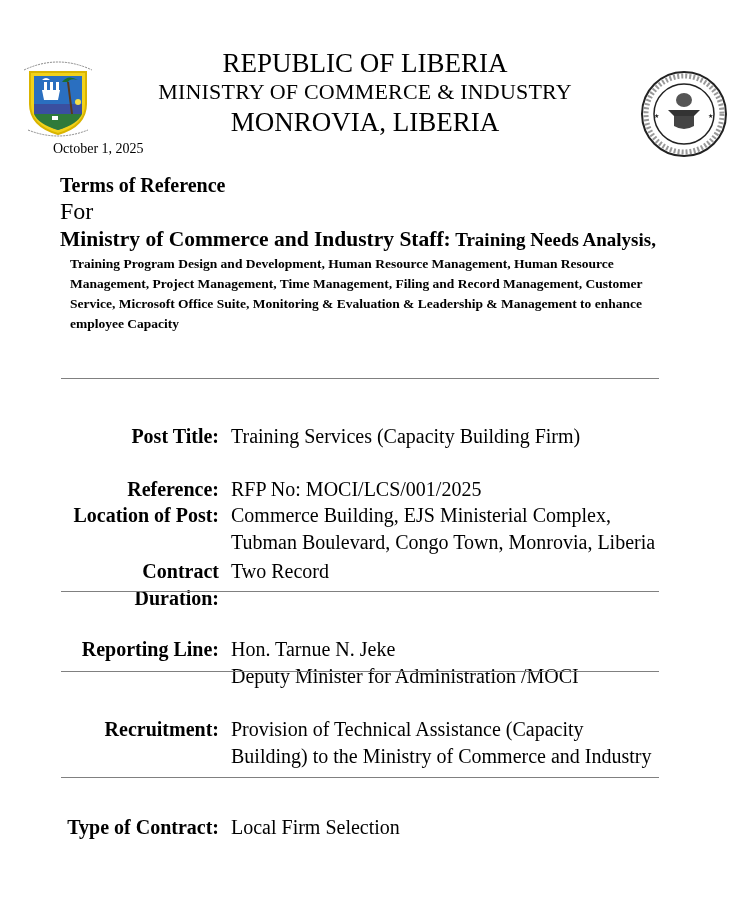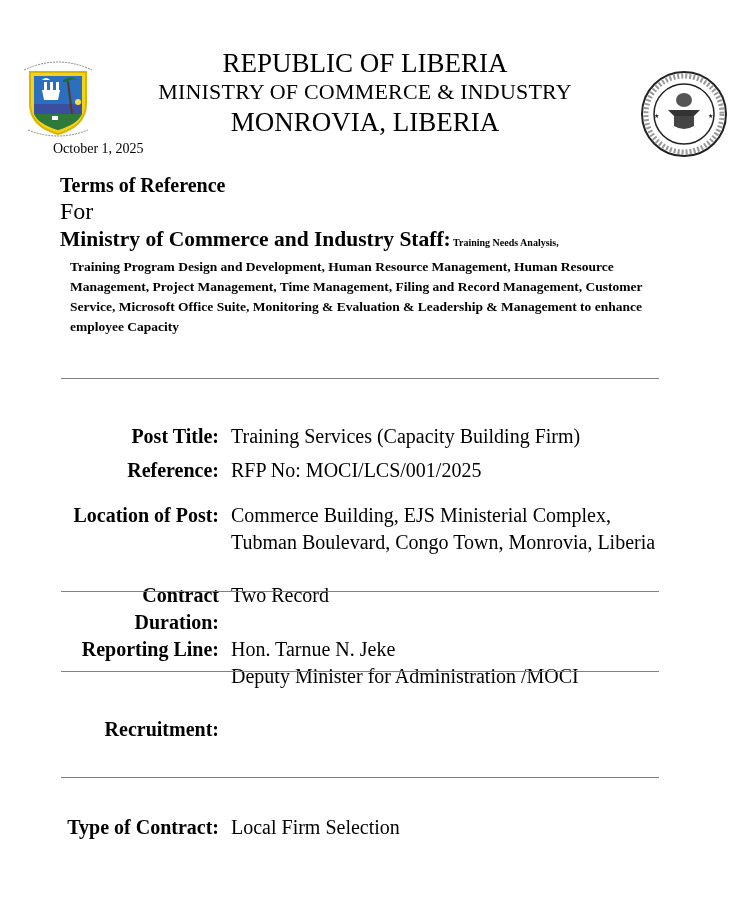--- a/index.html
+++ b/index.html
@@ -13,21 +13,21 @@
     .header .l1 { font-size: 27px; line-height: 30px; }
     .header .l2 { font-size: 22px; line-height: 28px; letter-spacing: 0.2px; }
     .header .l3 { font-size: 27px; line-height: 32px; }
 
     .date { position: absolute; left: 53px; top: 141px; font-size: 14px; font-weight: normal; }
 
     .tor { position: absolute; left: 60px; top: 172px; width: 610px; text-align: left; }
     .tor .title { font-size: 20px; font-weight: bold; line-height: 26px; }
     .tor .for { font-size: 24px; line-height: 26px; }
     .tor .subject { font-size: 21.5px; font-weight: bold; line-height: 29px; margin-top: 1px; }
-    .tor .subject .small { font-size: 10px; }
+    .tor .subject .small { font-size: 19px; }
     .tor .topics { font-size: 13.5px; font-weight: bold; line-height: 20px; padding: 0 10px; }
 
     .rule { position: absolute; left: 61px; width: 598px; height: 1px; background: #808080; }
 
     .row { position: absolute; left: 61px; width: 600px; display: flex; font-size: 20px; line-height: 26.5px; margin-top: 43px; }
     .row .label { width: 170px; text-align: right; font-weight: bold; padding-right: 12px; flex: 0 0 170px; }
     .row .value { flex: 1; }
   </style>
 </head>
 <body>
@@ -82,49 +82,50 @@
   <div class="topics">Training Program Design and Development, Human Resource Management, Human Resource Management, Project Management, Time Management, Filing and Record Management, Customer Service, Microsoft Office Suite, Monitoring &amp; Evaluation &amp; Leadership &amp; Management to enhance employee Capacity</div>
 </div>
 
 <div class="rule" style="top:378px;"></div>
 
 <div class="row" style="top:380px;">
   <div class="label">Post Title:</div>
   <div class="value">Training Services (Capacity Building Firm)</div>
 </div>
 
-<div class="row" style="top:414px;">
+<div class="row" style="top:433px;">
   <div class="label">Reference:</div>
   <div class="value">RFP No: MOCI/LCS/001/2025</div>
 </div>
 
 <div class="row" style="top:459px;">
   <div class="label" style="width:170px;">Location of Post:</div>
   <div class="value">Commerce Building, EJS Ministerial Complex, Tubman Boulevard, Congo Town, Monrovia, Liberia</div>
 </div>
 
-<div class="row" style="top:539px;justify-content:space-between;">
+<div class="row" style="top:515px;justify-content:space-between;">
   <div class="label">Contract Duration:</div>
   <div class="value">Two Record</div>
 </div>
 
 <div class="rule" style="top:591px;"></div>
 
 <div class="row" style="top:593px;">
   <div class="label">Reporting Line:</div>
   <div class="value">
     <div>Hon. Tarnue N. Jeke</div>
     <div>Deputy Minister for Administration /MOCI</div>
   </div>
 </div>
 
 <div class="rule" style="top:671px;"></div>
 
 <div class="row" style="top:673px;">
   <div class="label">Recruitment:</div>
+  <div class="value">Provision of Technical Assistance (Capacity Building) to the Ministry of Commerce and Industry</div>
 </div>
 
 <div class="rule" style="top:777px;"></div>
 
 <div class="row" style="top:771px;">
   <div class="label">Type of Contract:</div>
   <div class="value">Local Firm Selection</div>
 </div>
 
 </body></html>

